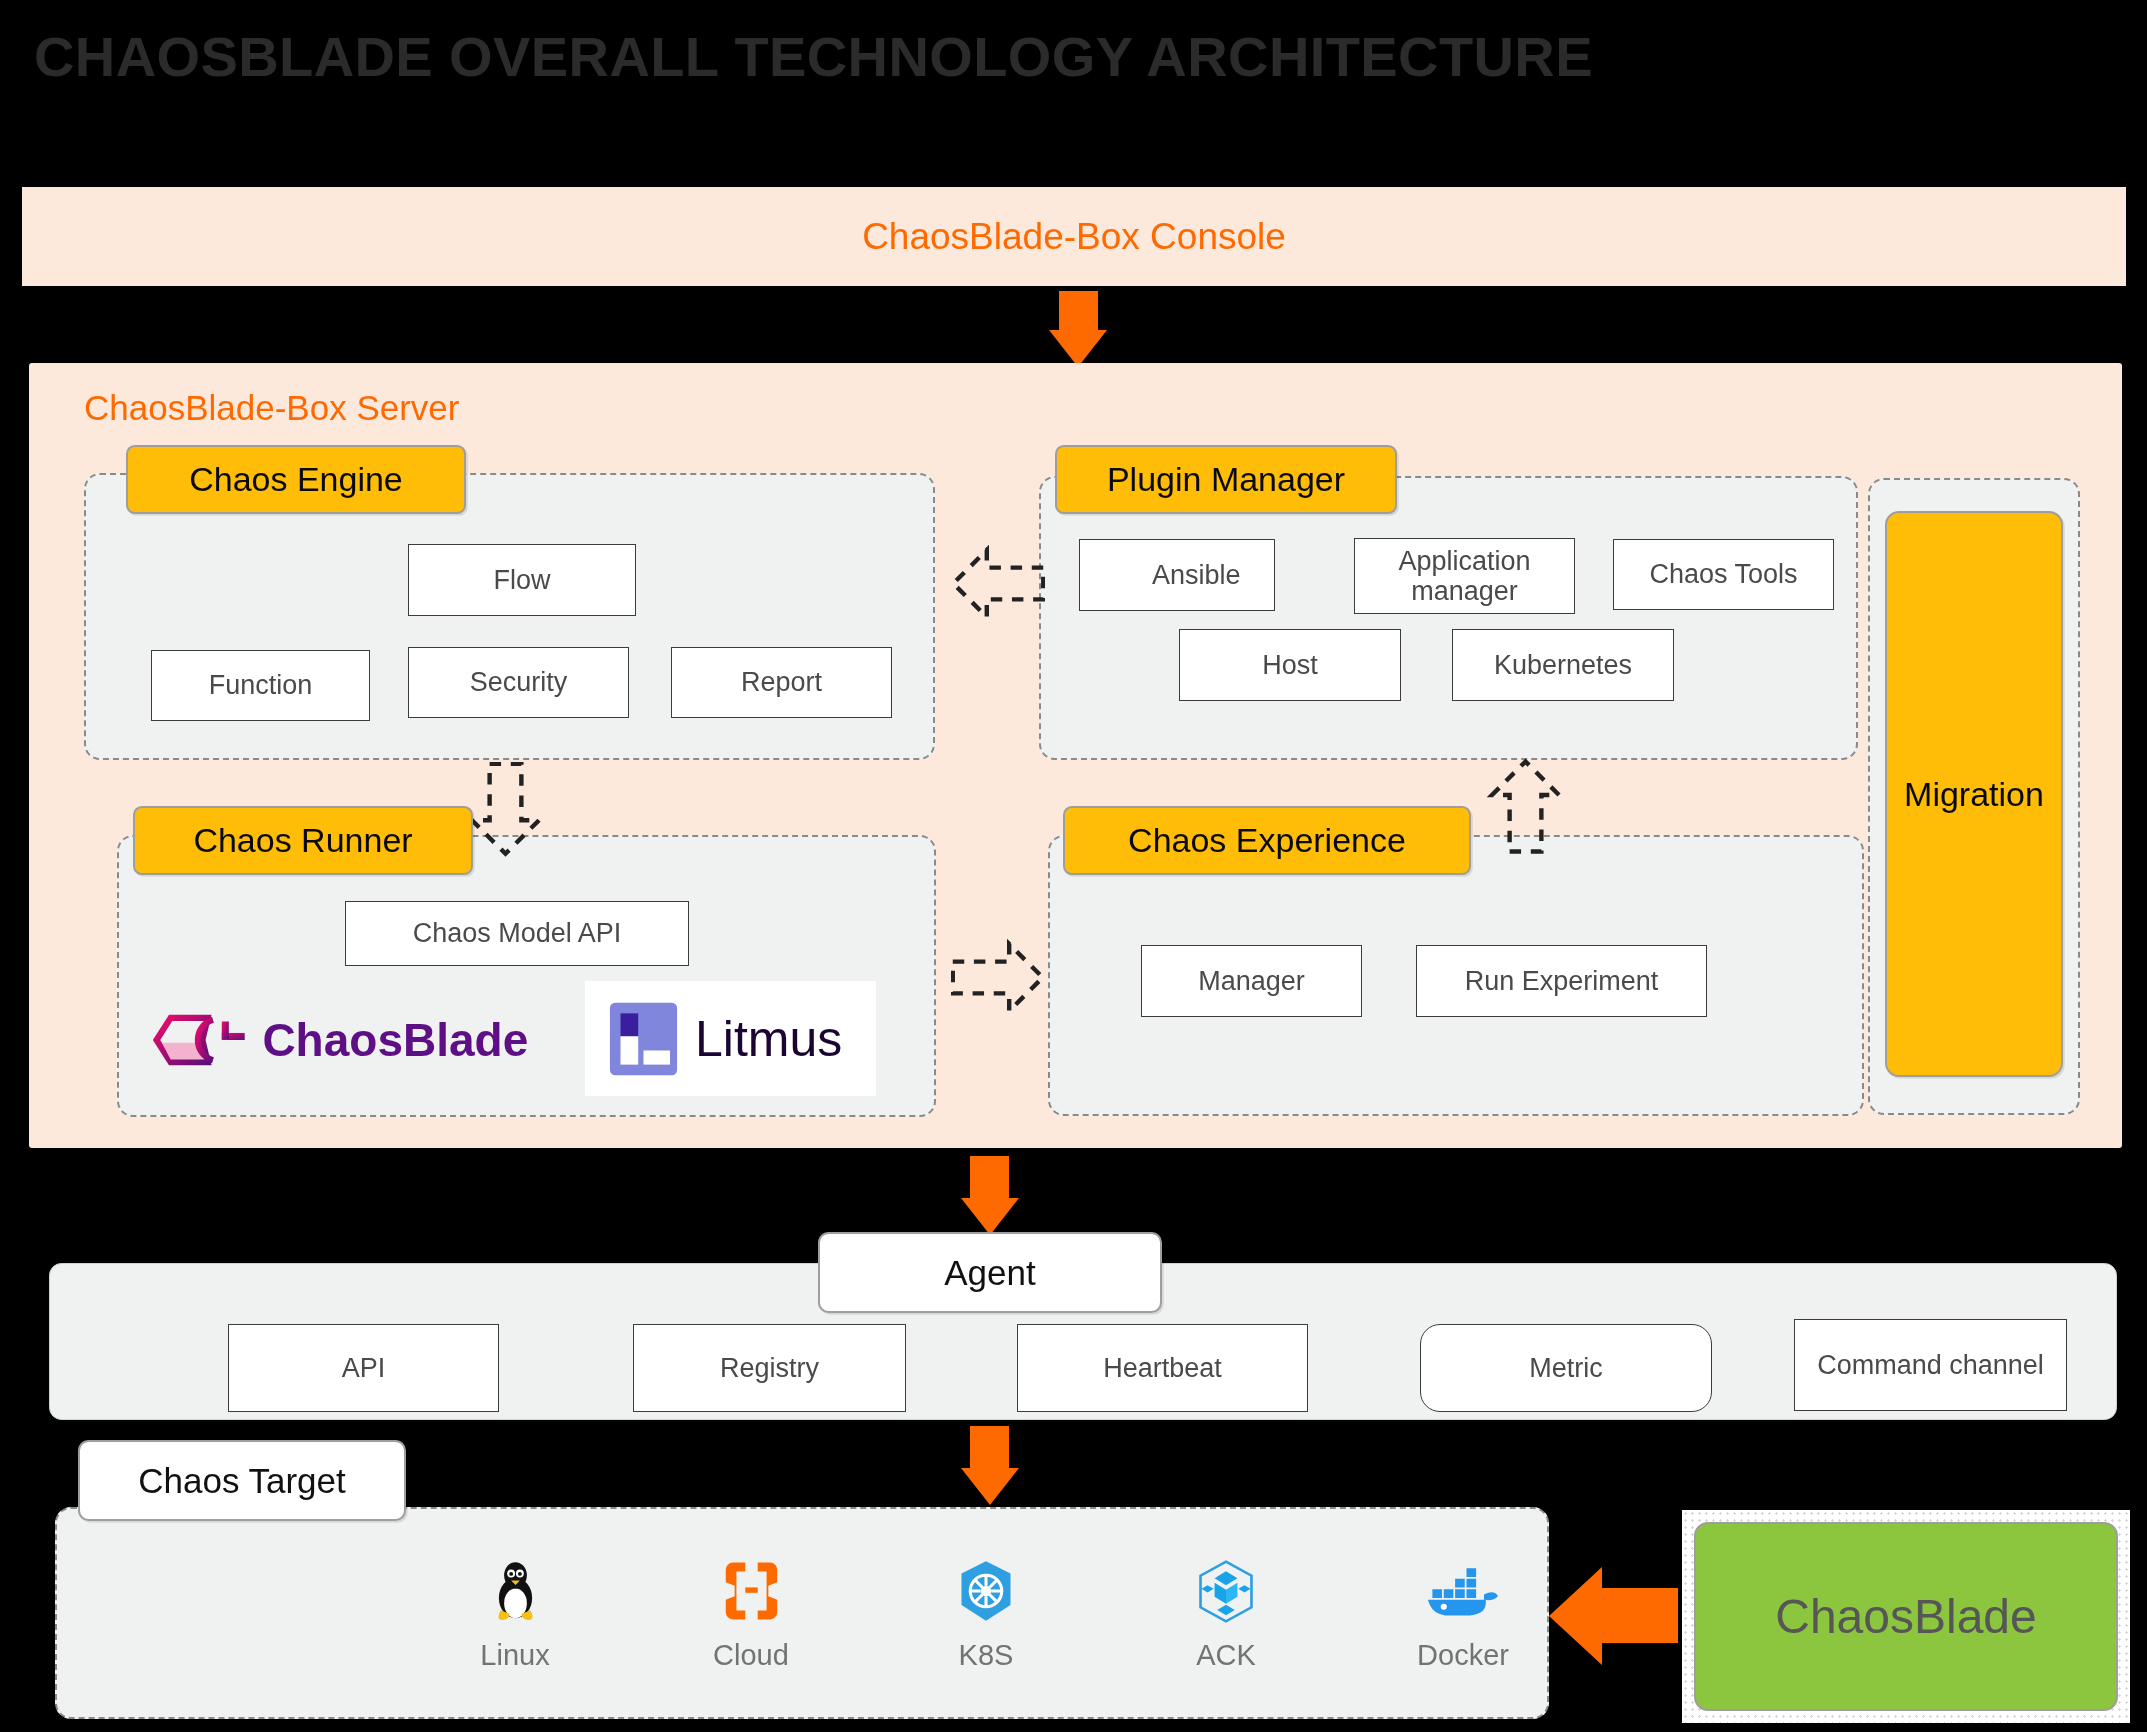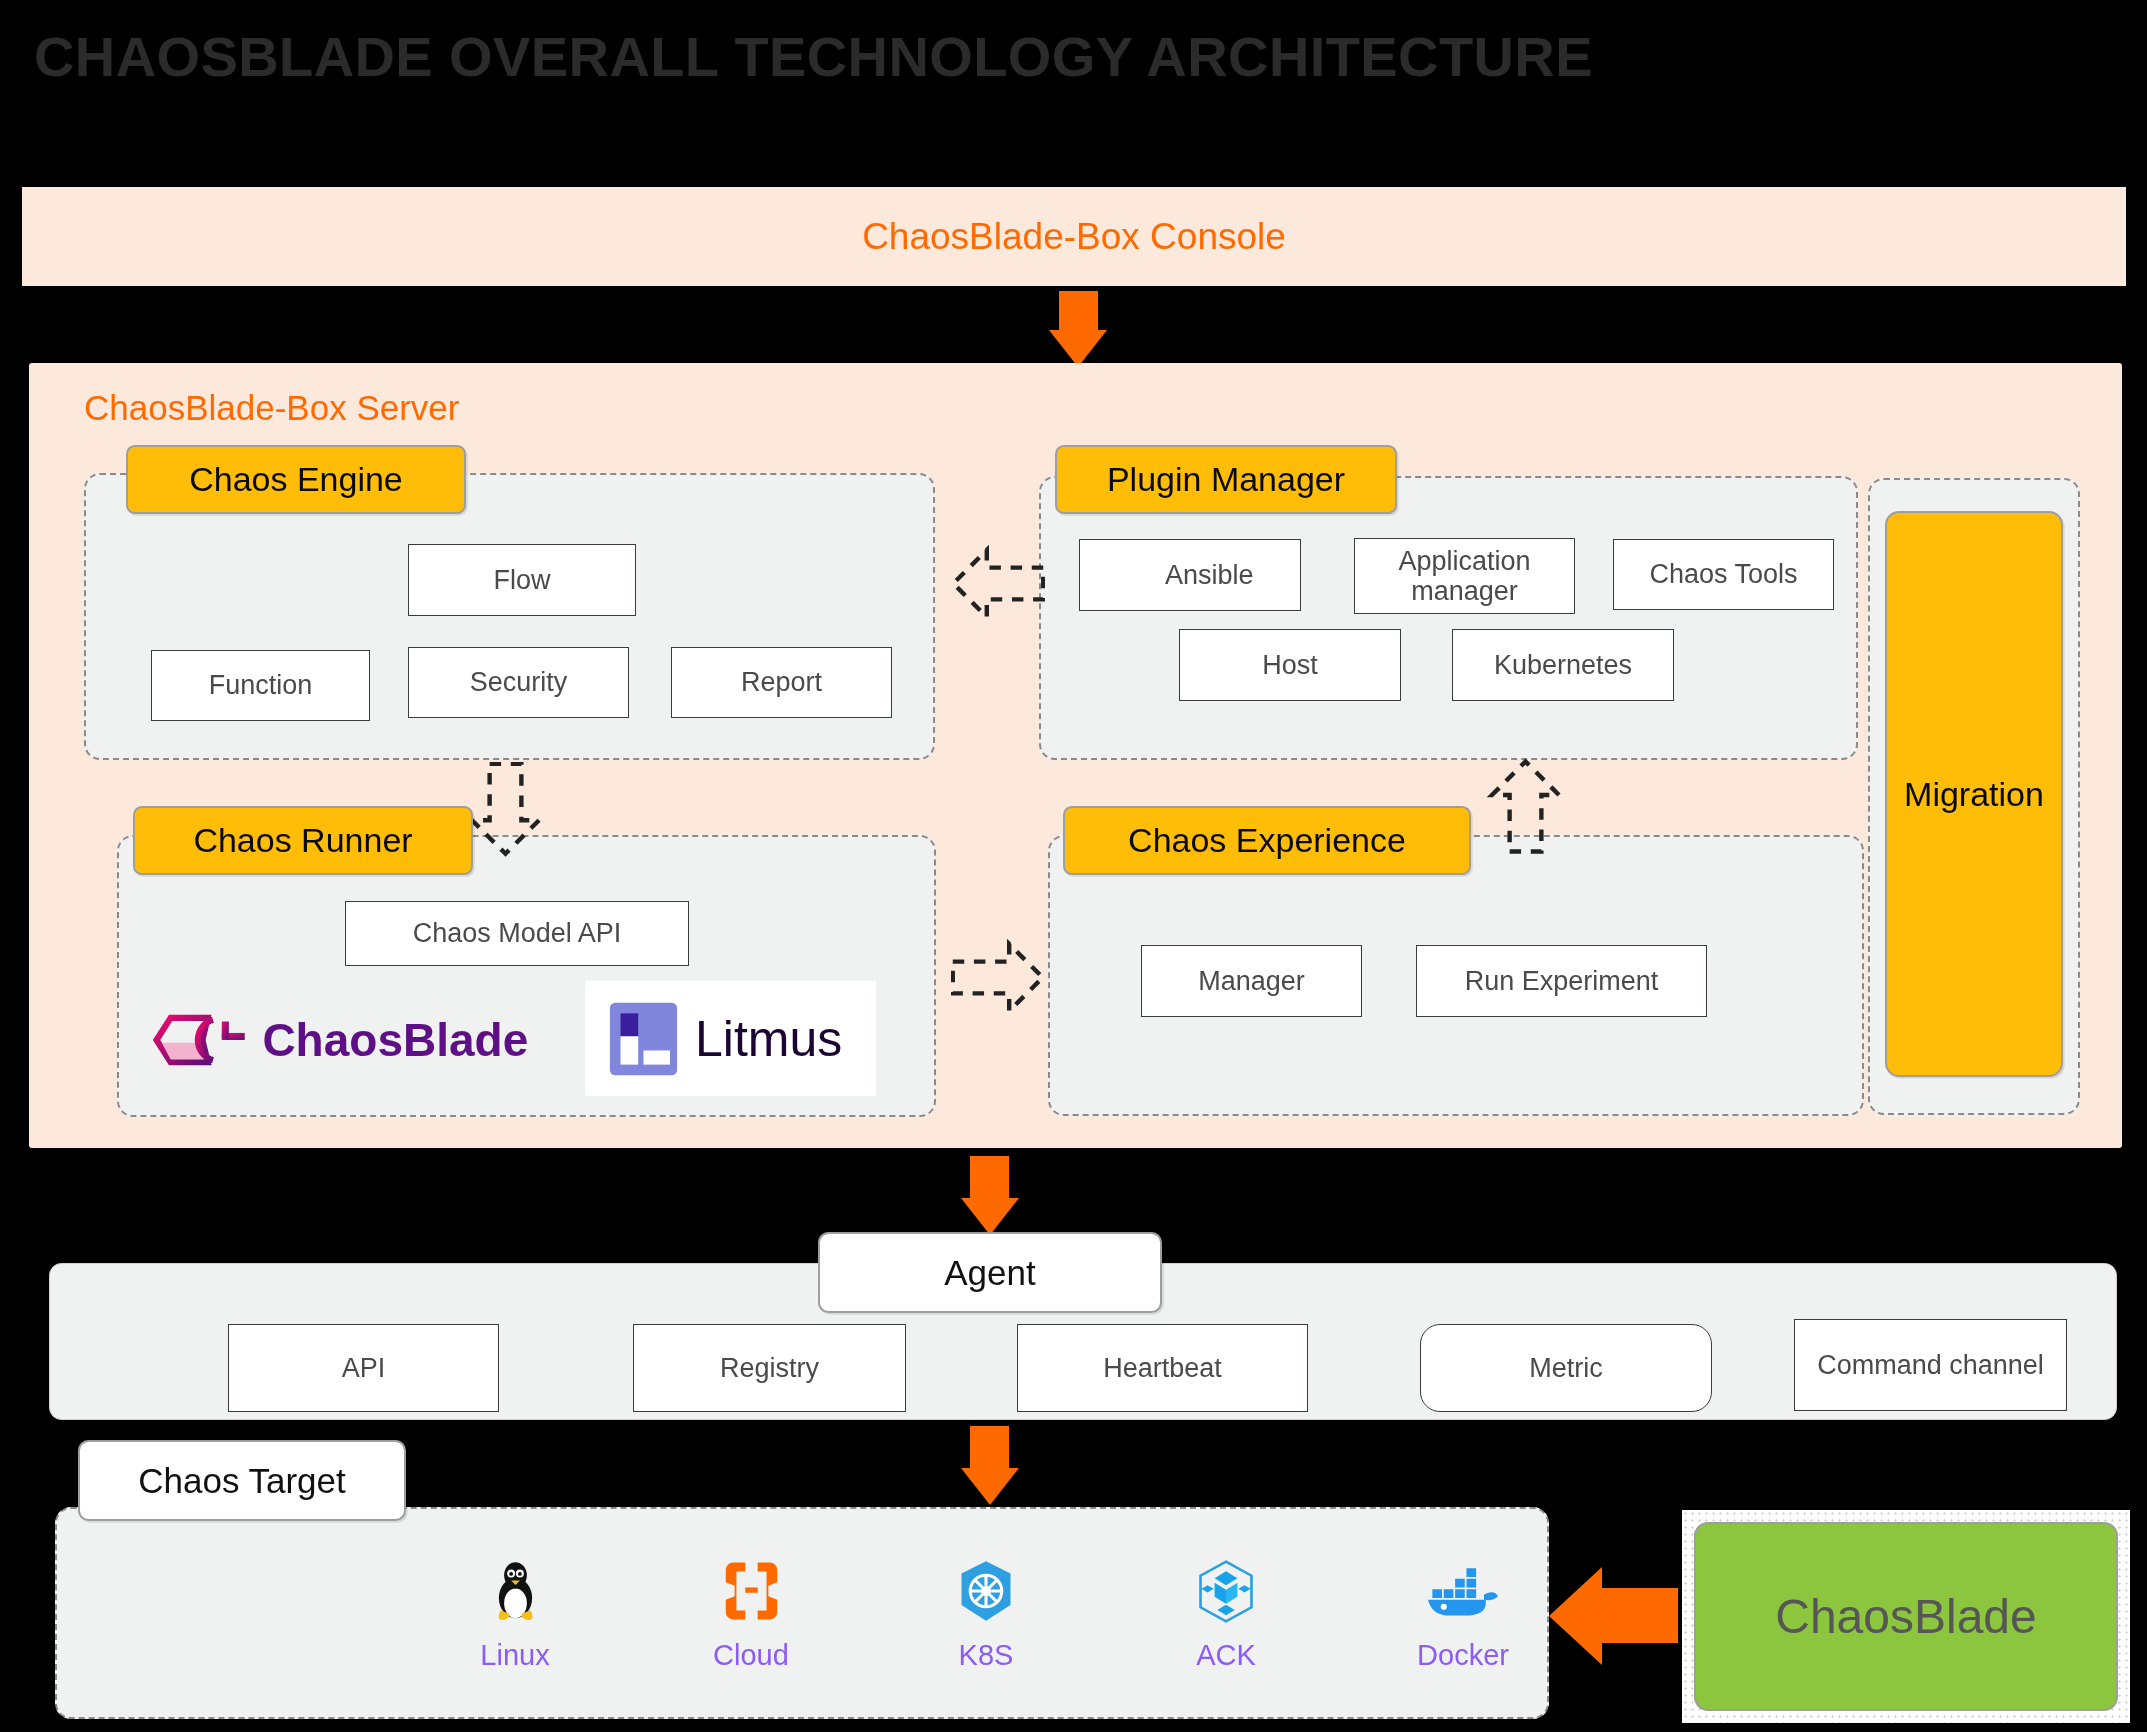--- a/index.html
+++ b/index.html
@@ -166,21 +166,21 @@
   }
   .target-item {
     position: absolute;
     width: 168px;
     display: flex; flex-direction: column; align-items: center;
   }
   .target-item .ti-icon { height: 72px; display:flex; align-items:center; justify-content:center; }
   .target-item .ti-label {
     margin-top: 12.4px;
     font-size: 29px;
-    color: #8b5cf6;
+    color: #737373;
   }
 
   
   #cb-outer {
     position: absolute;
     left: 1682px; top: 1510px;
     width: 448px; height: 213px;
     background: #ffffff;
     background-image:
       radial-gradient(#d8d8d8 1.1px, transparent 1.1px);
@@ -218,21 +218,21 @@
 
     <div class="module" style="left:55px; top:110px; width:851px; height:287px;"></div>
     <div class="chip" style="left:97px; top:82px; width:340px; height:69px;">Chaos Engine</div>
     <div class="leaf" style="left:379px; top:181px; width:228px; height:72px;">Flow</div>
     <div class="leaf" style="left:122px; top:287px; width:219px; height:71px;">Function</div>
     <div class="leaf" style="left:379px; top:284px; width:221px; height:71px;">Security</div>
     <div class="leaf" style="left:642px; top:284px; width:221px; height:71px;">Report</div>
 
     <div class="module" style="left:1010px; top:113px; width:819px; height:284px;"></div>
     <div class="chip" style="left:1026px; top:82px; width:342px; height:69px;">Plugin Manager</div>
-    <div class="leaf" style="left:1050px; top:176px; width:222px; height:72px;padding-left:44px;">Ansible</div>
+    <div class="leaf" style="left:1050px; top:176px; width:196px; height:72px;padding-left:44px;">Ansible</div>
     <div class="leaf" style="left:1325px; top:175px; width:221px; height:76px;">Application manager</div>
     <div class="leaf" style="left:1584px; top:176px; width:221px; height:71px;">Chaos Tools</div>
     <div class="leaf" style="left:1150px; top:266px; width:222px; height:72px;">Host</div>
     <div class="leaf" style="left:1423px; top:266px; width:222px; height:72px;">Kubernetes</div>
 
     <div class="module" style="left:88px; top:472px; width:819px; height:282px;"></div>
     <div class="chip" style="left:104px; top:443px; width:340px; height:69px;">Chaos Runner</div>
     <div class="leaf" style="left:316px; top:538px; width:344px; height:65px;">Chaos Model API</div>
 
     <div class="logo-box" style="left:124px; top:635px; width:388px; height:84px;">

